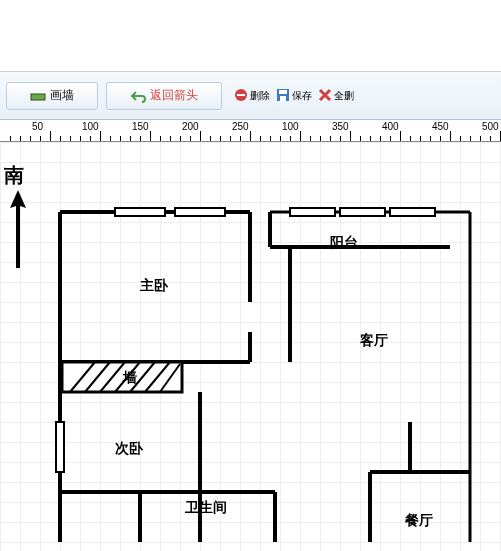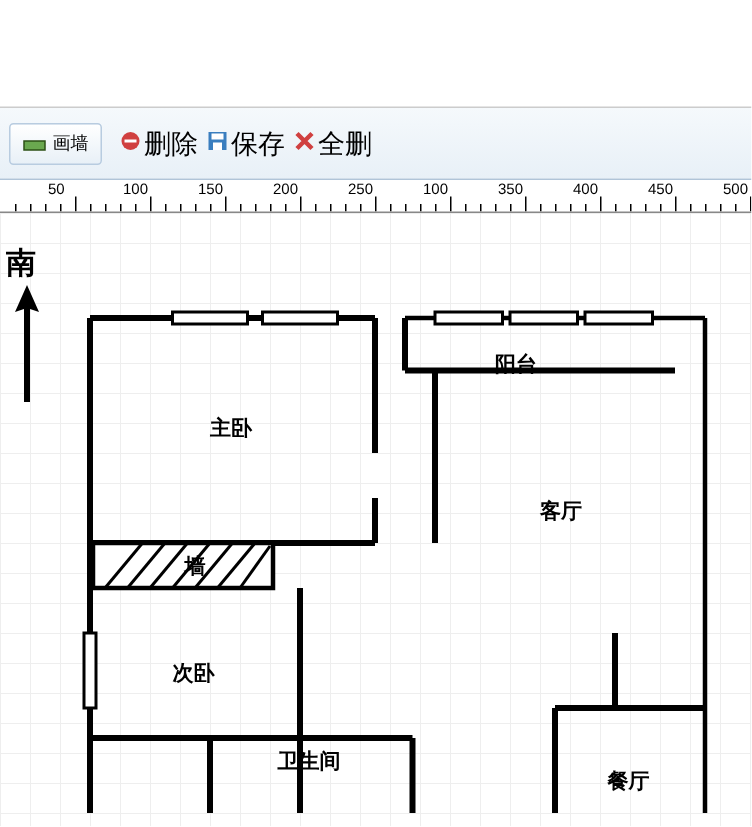--- a/index.html
+++ b/index.html
@@ -1,21 +1,21 @@
 <!DOCTYPE html>
 <html><head>
 <meta charset="utf-8">
 <style>
 * { box-sizing: border-box; margin: 0; padding: 0; }
 body { font-family: "Microsoft YaHei", Arial, sans-serif; font-size: 12px; background: #fff; width: 501px; height: 551px; overflow: hidden; position: relative; }
 .top-blank { height: 72px; background: #fff; border-bottom: 1px solid #ccc; }
 .toolbar { height: 48px; background: linear-gradient(#f5f9fc, #e8f0f7); border-bottom: 1px solid #b0c4d8; display: flex; align-items: center; padding: 0 6px; gap: 8px; }
-.tool-btn { display: inline-flex; align-items: center; gap: 4px; padding: 4px 8px; border: 1px solid #b8cce0; border-radius: 3px; background: linear-gradient(#fff,#e8f0f7); cursor: pointer; font-size: 12px; height: 28px; }
+.tool-btn { display: inline-flex; align-items: center; gap: 4px; padding: 4px 23px; border: 1px solid #b8cce0; border-radius: 3px; background: linear-gradient(#fff,#e8f0f7); cursor: pointer; font-size: 12px; height: 28px; }
 .tool-btn .icon { width: 16px; height: 16px; display: inline-block; }
-.right-group { display: flex; flex-direction: row; gap: 2px; font-size: 18px; margin-left: 4px; }
+.right-group { display: flex; flex-direction: row; gap: 2px; font-size: 10px; margin-left: 4px; }
 .right-row { display: flex; align-items: center; gap: 6px; }
 .right-item { display: inline-flex; align-items: center; gap: 2px; cursor: pointer; }
 .ruler { height: 22px; background: #fff; border-bottom: 1px solid #888; position: relative; overflow: hidden; }
 .ruler .tick { position: absolute; bottom: 0; width: 1px; background: #000; }
 .ruler .tick.major { height: 10px; }
 .ruler .tick.minor { height: 5px; }
 .ruler .label { position: absolute; top: 1px; font-size: 10px; color: #000; }
 .canvas { position: relative; height: 409px; background: #fff; overflow: hidden; }
 .grid { position: absolute; inset: 0; background-image: linear-gradient(#eee 1px, transparent 1px), linear-gradient(90deg, #eee 1px, transparent 1px); background-size: 20px 20px; }
 .compass { position: absolute; left: 4px; top: 20px; font-size: 20px; font-weight: bold; }
@@ -28,20 +28,26 @@
 <body>
 
 <div class="top-blank"></div>
 
 <div class="toolbar">
   <div class="tool-btn">
     <span class="icon"><svg viewBox="0 0 16 16">
           <rect x="1" y="6" width="14" height="6" fill="#6aa84f" stroke="#2d5016"></rect>
         </svg></span>
     <span>画墙</span>
+  </div>
+  <div class="tool-btn" style="border:1px solid #b8cce0;">
+    <span class="icon"><svg viewBox="0 0 16 16">
+          <path d="M6 4 L2 8 L6 12 M2 8 H12 A3 3 0 0 1 12 14" stroke="#4a9e4a" stroke-width="2" fill="none"></path>
+        </svg></span>
+    <span style="color:#d04040;">返回箭头</span>
   </div>
   <div class="right-group">
     <div class="right-row">
       <span class="right-item">
         <span><svg width="14" height="14" viewBox="0 0 14 14">
               <circle cx="7" cy="7" r="6" fill="#d04040"></circle>
               <rect x="3" y="6" width="8" height="2" fill="#fff"></rect>
             </svg></span>
         <span>删除</span>
       </span>

